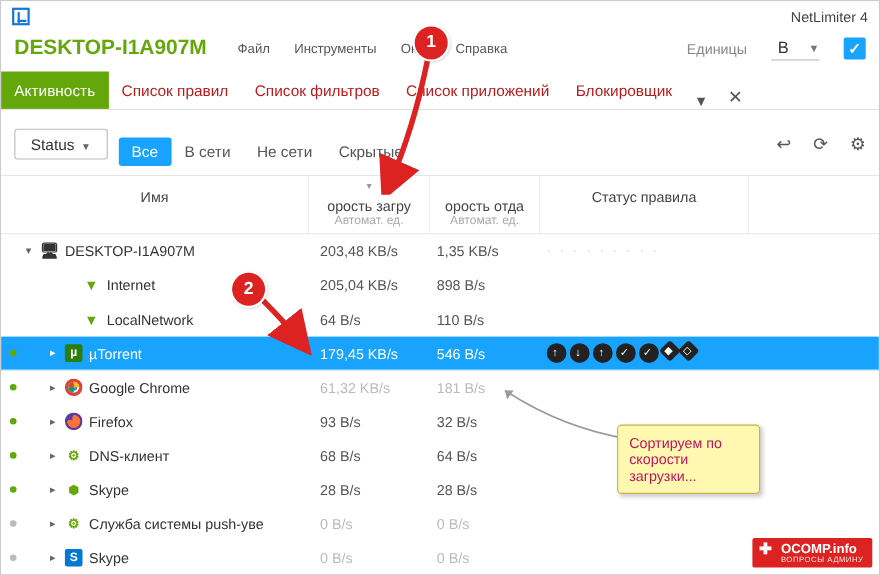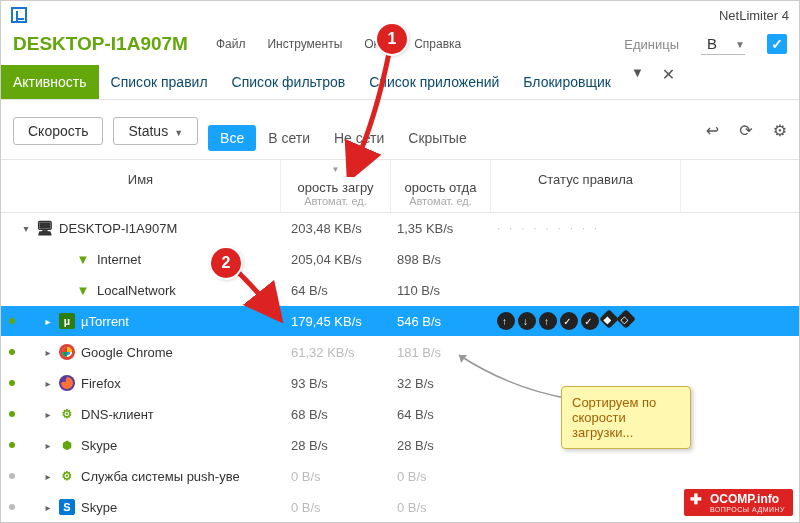--- a/index.html
+++ b/index.html
@@ -9,22 +9,22 @@
   .titlebar .logo::after { content:""; position:absolute; left:3px; top:2px; width:2px; height:10px; background:#1a75cf; }
   .titlebar .logo::before { content:""; position:absolute; left:3px; bottom:1px; width:8px; height:2px; background:#1a75cf; }
   .menubar { display:flex; align-items:center; padding: 6px 12px 10px 12px; gap: 22px; }
   .hostname { color:#64a70b; font-weight:700; font-size:19px; margin-right:6px; }
   .menuitem { color:#555; font-size:12px; cursor:pointer; }
   .units-label { color:#888; font-size:13px; margin-left:auto; }
   .units-select { border:none; border-bottom:1px solid #bbb; padding:2px 28px 2px 6px; font-size:15px; color:#333; background:transparent; position:relative; }
   .units-wrap { display:flex; align-items:center; gap:12px; }
   .units-caret { margin-left:-22px; color:#777; font-size:10px; pointer-events:none; }
   .chk { width:20px; height:20px; background:#18a3ff; display:flex; align-items:center; justify-content:center; color:#fff; font-size:14px; font-weight:bold; border-radius:2px; }
-  .tabs { display:flex; align-items:flex-start; border-bottom:1px solid #e2e2e2; }
-  .tab { padding:9px 12px; color:#0c4a6e; font-size:14px; cursor:pointer; white-space:nowrap; }
+  .tabs { display:flex; align-items:flex-end; border-bottom:1px solid #e2e2e2; }
+  .tab { padding:9px 12px; color:#b91c1c; font-size:14px; cursor:pointer; white-space:nowrap; }
   .tab.active { background:#64a70b; color:#fff; }
   .tab-caret { padding:0 8px; color:#555; }
   .tab-close { padding:0 10px; color:#555; font-size:16px; }
   .toolbar { display:flex; align-items:center; gap:10px; padding:10px 12px 8px 12px; }
   .btn { border:1px solid #bbb; background:#fff; border-radius:3px; padding:5px 14px; font-size:14px; color:#333; cursor:pointer; }
   .btn .caret { font-size:9px; color:#666; margin-left:6px; }
   .pill-group { display:flex; align-items:center; gap:0;margin-top:15px; }
   .pill { padding:5px 12px; font-size:14px; color:#555; cursor:pointer; }
   .pill.active { background:#18a3ff; color:#fff; border-radius:3px; }
   .toolbar-icons { margin-left:auto; display:flex; gap:20px; color:#555; font-size:16px; }
@@ -59,21 +59,21 @@
   .ico-nodes { color:#64a70b; font-size:11px; }
   .ico-s { background:#0078d4; color:#fff; border:1px solid #0078d4; }
   .ico-chrome, .ico-ff { border-radius:50%; }
   .badge-row { display:flex; gap:3px; }
   .badge { width:18px; height:18px; border-radius:50%; background:#222; color:#fff; display:inline-flex; align-items:center; justify-content:center; font-size:10px; }
   .badge.hex { border-radius:3px; transform:rotate(45deg); width:14px; height:14px; }
   .badge.hex span { transform:rotate(-45deg); }
   
   .anno-badge { position:absolute; width:30px; height:30px; border-radius:50%; background:#d22; color:#fff; font-weight:bold; display:flex; align-items:center; justify-content:center; font-size:16px; box-shadow:0 0 0 2px #fff, 1px 1px 4px rgba(0,0,0,.4); z-index:20; }
   .anno-arrow { position:absolute; z-index:19; }
-  .callout { position:absolute; background:#fff8b0; border:1px solid #c9b24a; border-radius:4px; padding:8px 10px; font-size:13px; color:#a16207; box-shadow:2px 2px 4px rgba(0,0,0,.2); z-index:20; }
+  .callout { position:absolute; background:#fff8b0; border:1px solid #c9b24a; border-radius:4px; padding:8px 10px; font-size:13px; color:#be185d; box-shadow:2px 2px 4px rgba(0,0,0,.2); z-index:20; }
   .watermark { position:absolute; right:6px; bottom:6px; background:#d22; color:#fff; padding:3px 8px 3px 26px; font-size:12px; font-weight:bold; border-radius:2px; z-index:25; }
   .watermark::before { content:"✚"; position:absolute; left:6px; top:2px; font-size:14px; }
   .watermark .sub { display:block; font-size:7px; font-weight:normal; letter-spacing:.5px; opacity:.9; }
   .sort-ind { color:#999; font-size:8px; vertical-align:top; }
 </style>
 </head>
 <body>
 
 <div class="titlebar">
   <span class="logo"></span>
@@ -98,21 +98,20 @@
   <div class="tab active">Активность</div>
   <div class="tab">Список правил</div>
   <div class="tab">Список фильтров</div>
   <div class="tab">Список приложений</div>
   <div class="tab">Блокировщик</div>
   <div class="tab-caret">▼</div>
   <div class="tab-close">✕</div>
 </div>
 
 <div class="toolbar">
-  <button class="btn"><span>Скорость</span></button>
   <button class="btn"><span>Status</span><span class="caret">▼</span></button>
   <div class="pill-group">
     <span class="pill active">Все</span>
     <span class="pill">В сети</span>
     <span class="pill">Не  сети</span>
     <span class="pill">Скрытые</span>
   </div>
   <div class="toolbar-icons">
     <span>↩</span>
     <span>⟳</span>

